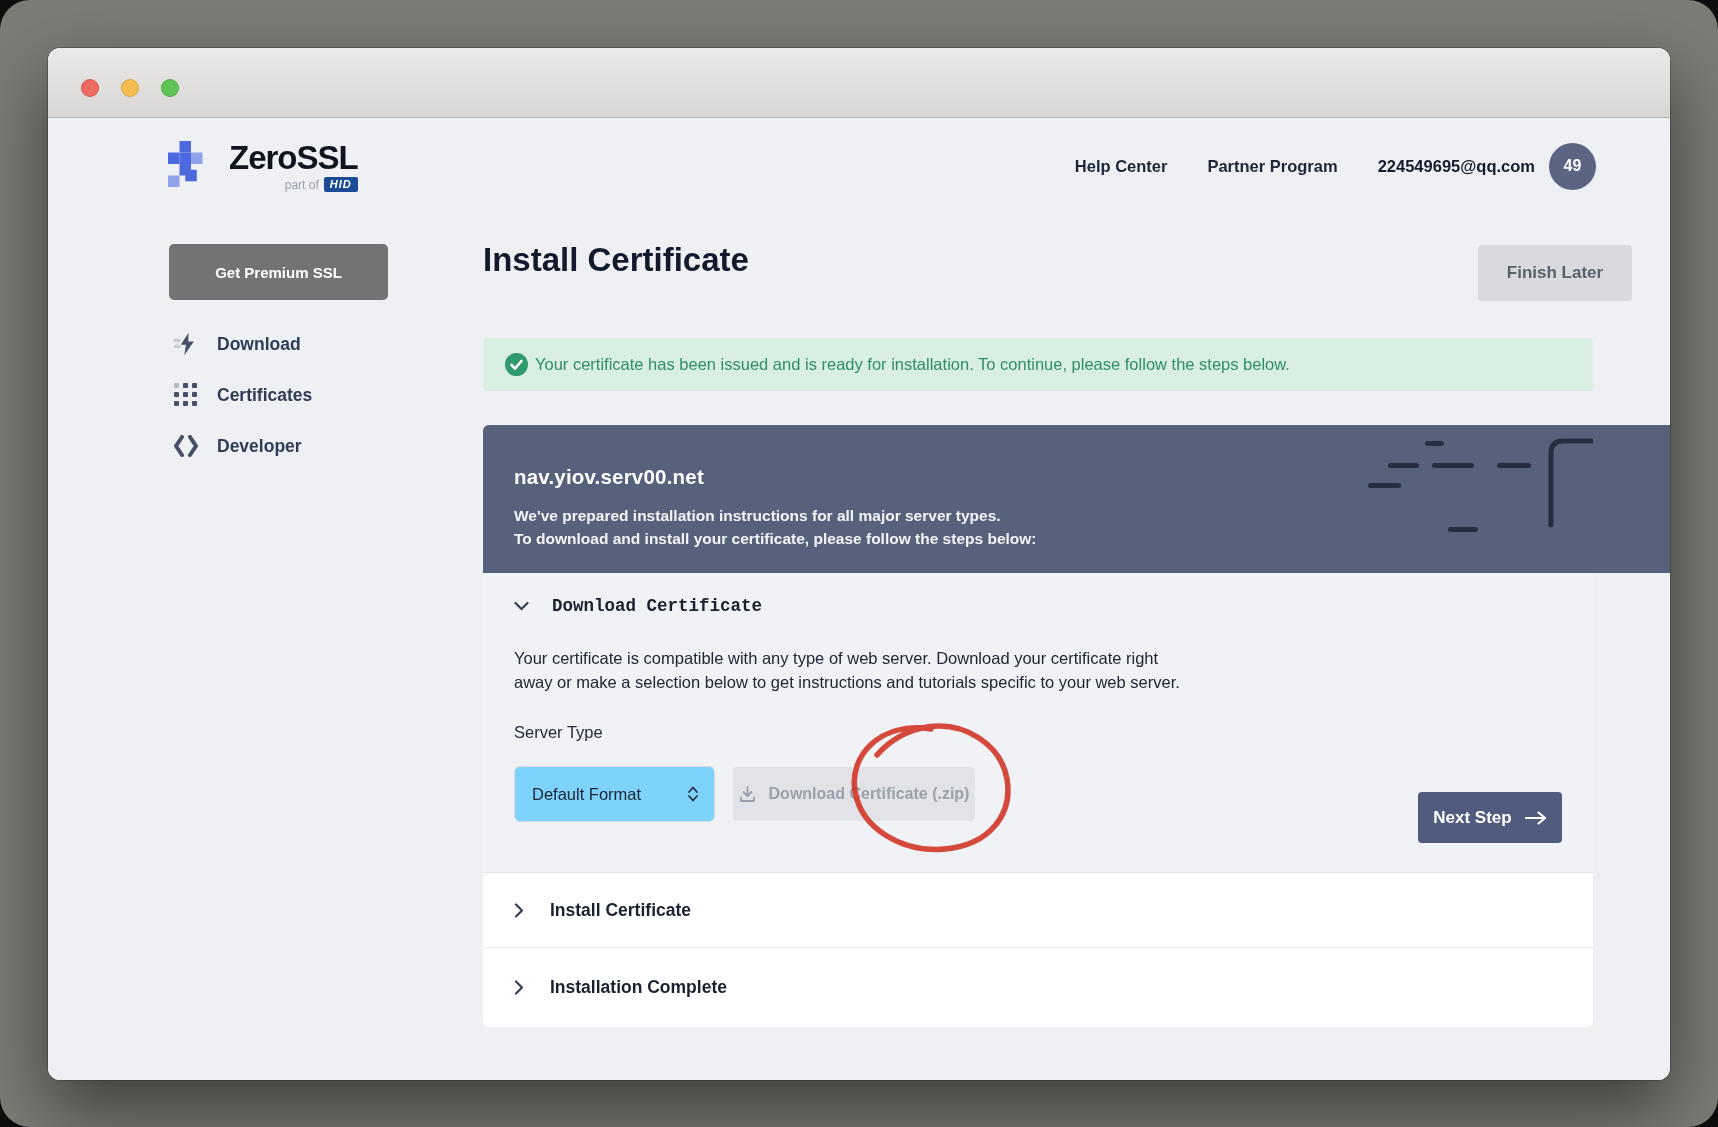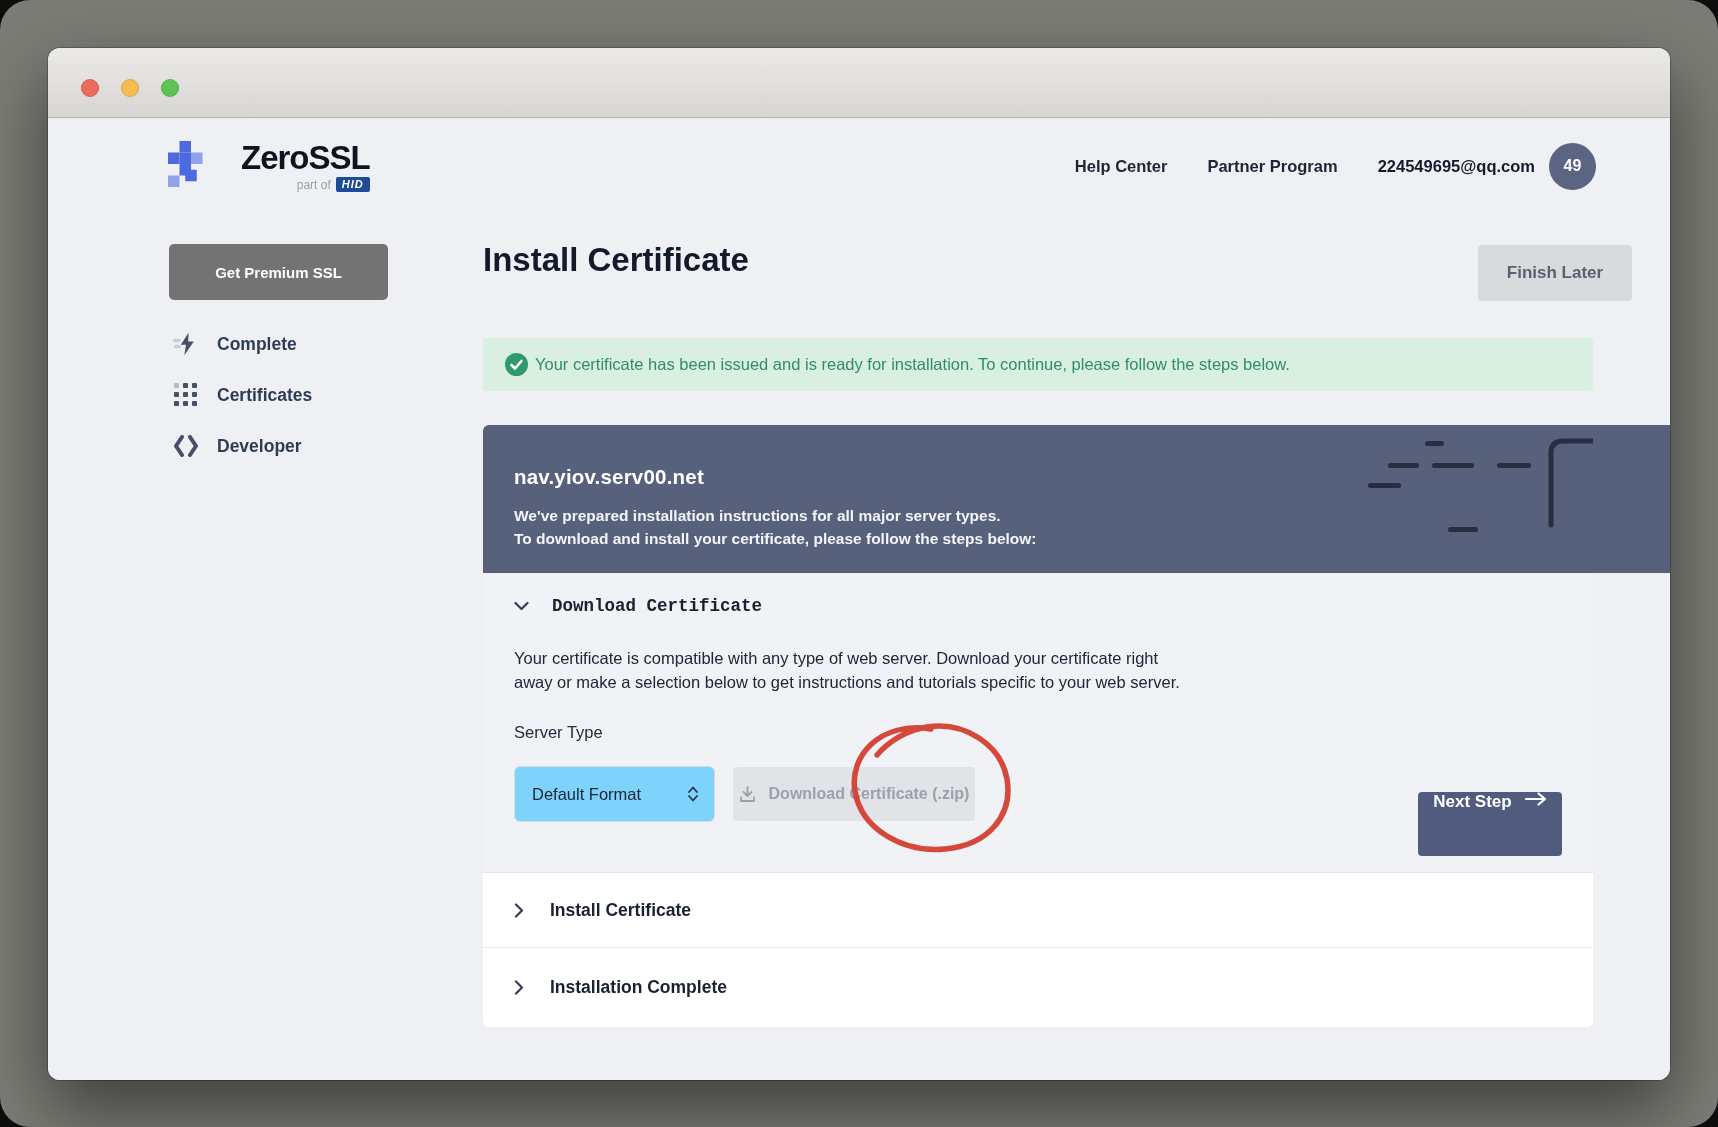--- a/index.html
+++ b/index.html
@@ -27,21 +27,21 @@
   .light.yellow { background:#f5bd4f; box-shadow:inset 0 0 0 1px rgba(0,0,0,.12); }
   .light.green  { background:#5fc454; box-shadow:inset 0 0 0 1px rgba(0,0,0,.12); }
 
   .content { position:absolute; top:71px; left:0; right:0; bottom:0; background:#eef0f3; }
 
   
   .app-header {
     position:absolute; left:120px; right:74px; top:14px; height:66px;
     display:flex; justify-content:space-between; align-items:center;
   }
-  .logo { display:flex; align-items:flex-start; gap:27px; }
+  .logo { display:flex; align-items:flex-start; gap:15px; }
   .logo-text { display:flex; flex-direction:column; align-items:flex-end; }
   .logo-name { font-size:33px; font-weight:800; color:#10141f; letter-spacing:-1px; line-height:36px; }
   .logo-tagline { display:flex; align-items:center; gap:5px; margin-top:1px; }
   .logo-tagline .part-of { font-size:12px; color:#9aa0ab; }
   .hid-badge {
     background:#1d4b96; color:#fff; font-size:11px; font-weight:800; font-style:italic;
     letter-spacing:1px; padding:1px 6px 2px; border-radius:2px;
   }
   .header-nav { display:flex; align-items:center; gap:40px; }
   .header-link { font-size:16.5px; font-weight:700; color:#1d2536; cursor:pointer; }
@@ -105,22 +105,22 @@
   }
   .select-value { font-size:16.5px; color:#1d2433; }
   .download-btn {
     position:absolute; left:250px; top:194px; width:242px; height:54px;
     background:#e2e3e7; border-radius:4px; display:flex; align-items:center; justify-content:center;
     gap:13px; cursor:pointer;
   }
   .download-btn .lbl { font-size:16px; font-weight:700; color:#9aa0ac; }
   .annotation { position:absolute; left:348px; top:138px; pointer-events:none; }
   .next-step {
-    position:absolute; left:935px; top:219px; width:144px; height:64px;
-    background:#515b7d; border-radius:4px; display:flex; justify-content:center;
+    position:absolute; left:935px; top:219px; width:144px; height:51px;
+    background:#515b7d; border-radius:4px; display:flex; align-items:center; justify-content:center;
     gap:13px; cursor:pointer;
   }
   .next-step .lbl { font-size:17px; font-weight:700; color:#fff; }
 
   .accordion-row {
     position:absolute; left:435px; width:1110px; background:#fff;
     display:flex; align-items:center; padding-left:31px; gap:26px; cursor:pointer;
   }
   .row-install  { top:754px; height:75px; border-bottom:1px solid #e8eaee; }
   .row-complete { top:829px; height:79px; border-radius:0 0 6px 6px; }
@@ -176,21 +176,21 @@
       <div class="cta-button">Get Premium SSL</div>
       <div class="side-nav">
         <div class="side-item">
           <span class="icon">
             <svg width="30" height="26" viewBox="0 0 30 26">
               <rect x="0" y="7" width="9" height="4" rx="2" fill="#c9cdd6"></rect>
               <rect x="1" y="14" width="8" height="4" rx="2" fill="#c9cdd6"></rect>
               <path d="M18 0 L9 14 L15 14 L13 26 L24 10 L17.5 10 Z" fill="#454f68"></path>
             </svg>
           </span>
-          <span class="side-label">Complete</span>
+          <span class="side-label">Download</span>
         </div>
         <div class="side-item">
           <span class="icon">
             <svg width="24" height="24" viewBox="0 0 24 24">
               <rect x="0" y="0" width="5" height="5" rx="1" fill="#b4bac6"></rect>
               <rect x="9" y="0" width="5" height="5" rx="1" fill="#454f68"></rect>
               <rect x="18" y="0" width="5" height="5" rx="1" fill="#454f68"></rect>
               <rect x="0" y="9" width="5" height="5" rx="1" fill="#454f68"></rect>
               <rect x="9" y="9" width="5" height="5" rx="1" fill="#454f68"></rect>
               <rect x="18" y="9" width="5" height="5" rx="1" fill="#454f68"></rect>

